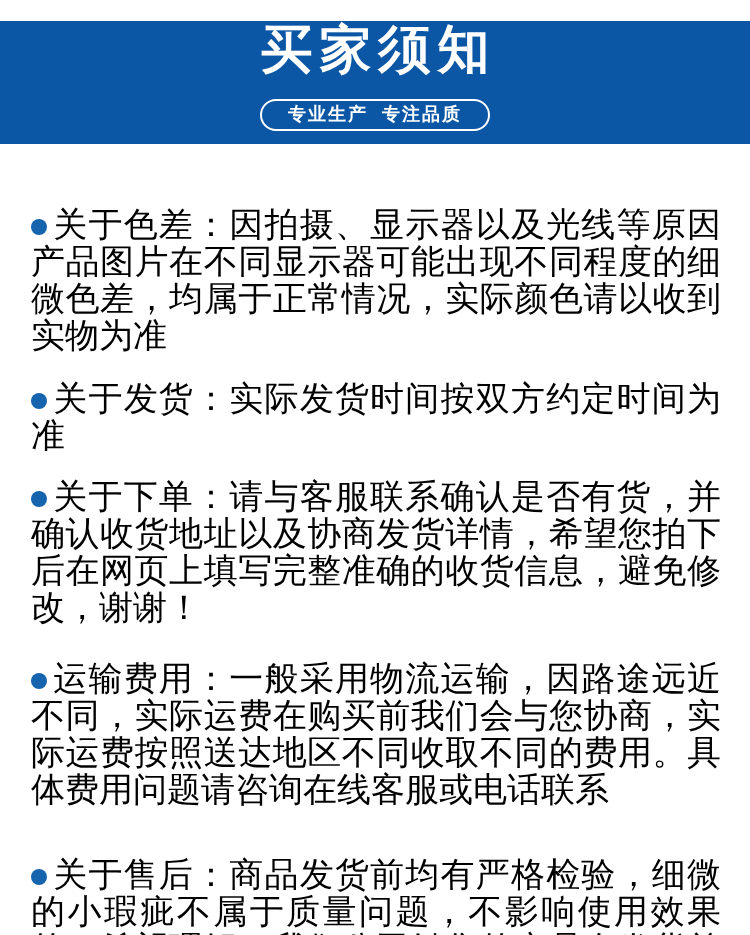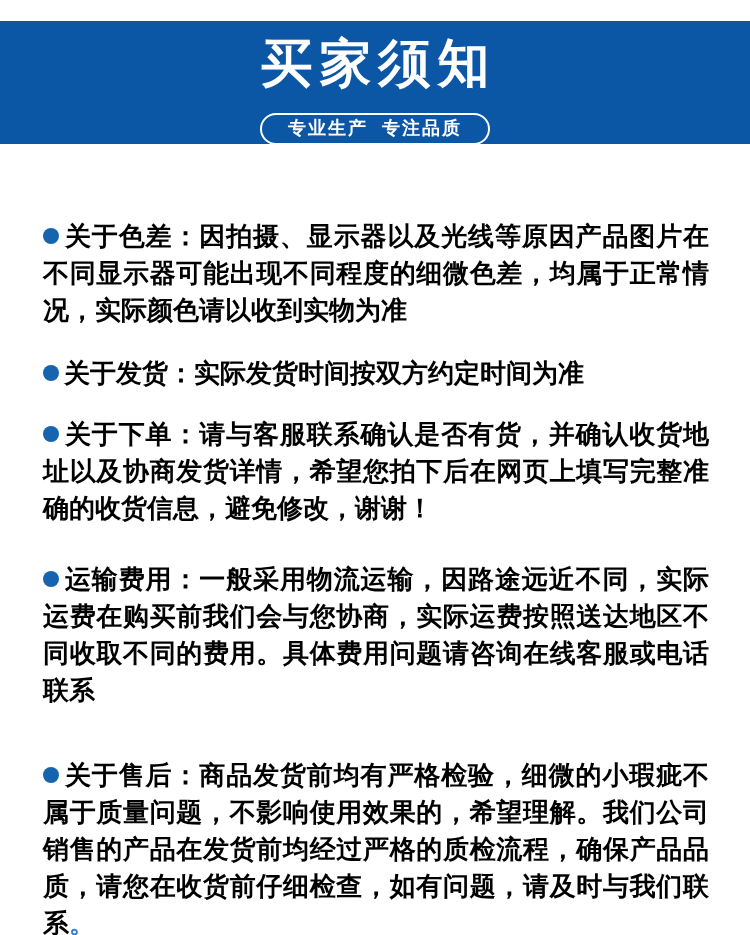--- a/index.html
+++ b/index.html
@@ -14,21 +14,21 @@
     overflow: hidden;
   }
   .banner {
     margin-top: 21px;
     height: 123px;
     background: #0b57a5;
     text-align: center;
     color: #ffffff;
   }
   .banner-title {
-    padding-top: 14px;
+    padding-top: 0;
     font-size: 52px;
     line-height: 56px;
     font-weight: bold;
     letter-spacing: 7px;
     text-indent: 7px;
   }
   .banner-badge {
     display: inline-block;
     margin-top: 22px;
     border: 2px solid #ffffff;
@@ -37,24 +37,24 @@
     font-size: 18px;
     line-height: 22px;
     font-weight: bold;
     letter-spacing: 2px;
     white-space: pre;
   }
   .content {
     padding: 58px 25px 0 27px;
   }
   .para {
-    margin: 16px;
-    font-size: 26px;
+    margin: 4px;
+    font-size: 34px;
     line-height: 37px;
-    font-weight: bold;
+    font-weight: normal;
     color: #000000;
     text-align: justify;
     letter-spacing: 0;
   }
   .para.p2 { margin-top: 24px; }
   .para.p3 { margin-top: 26px; }
   .para.p4 { margin-top: 34px; }
   .para.p5 { margin-top: 48px; }
   .bullet {
     display: inline-block;

